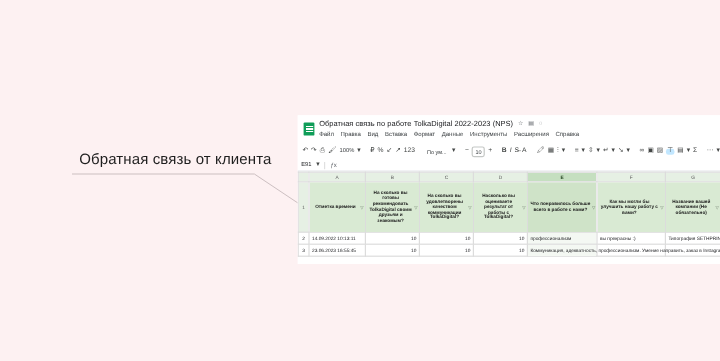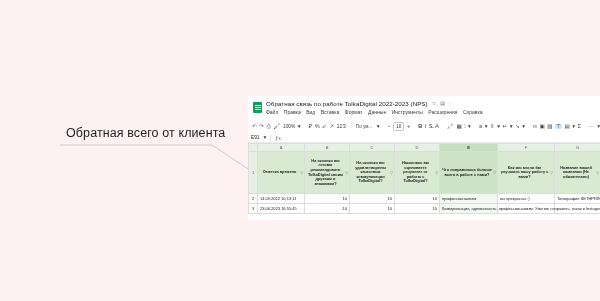--- a/index.html
+++ b/index.html
@@ -66,21 +66,21 @@
   tr.hrow td.hcell.selcol{background:#cfe3c8;}
   .filt{position:absolute;right:1px;top:50%;margin-top:-2px;font-size:3.6px;color:#6b7a68;}
   tr.drow td{height:9px;background:#fff;font-size:4px;color:#202124;padding:0 2px;white-space:nowrap;}
   td.num{text-align:right;}
   td.lft{text-align:left;}
   tr.drow td.selcol{background:#f4f8f3;}
 </style>
 </head>
 <body>
 
-<div id="annotation">Обратная всего от клиента</div>
+<div id="annotation">Обратная связь от клиента</div>
 <svg id="leader" viewBox="0 0 220 62">
   <path d="M0 17 L152 17 L212 57" fill="none" stroke="#c9bcbe" stroke-width="0.8"></path>
 </svg>
 
 <div id="sheet">
 
   <div class="titlebar">
     <div class="doc-icon"></div>
     <div class="titlewrap">
       <div class="docname-row">

